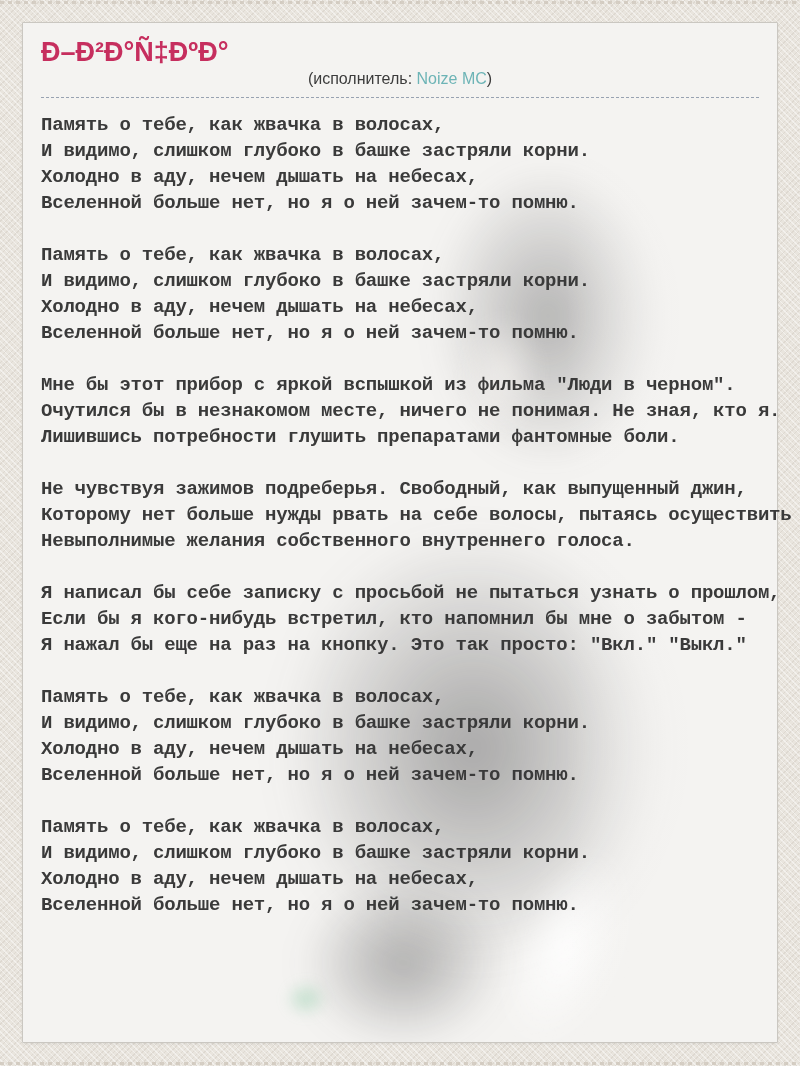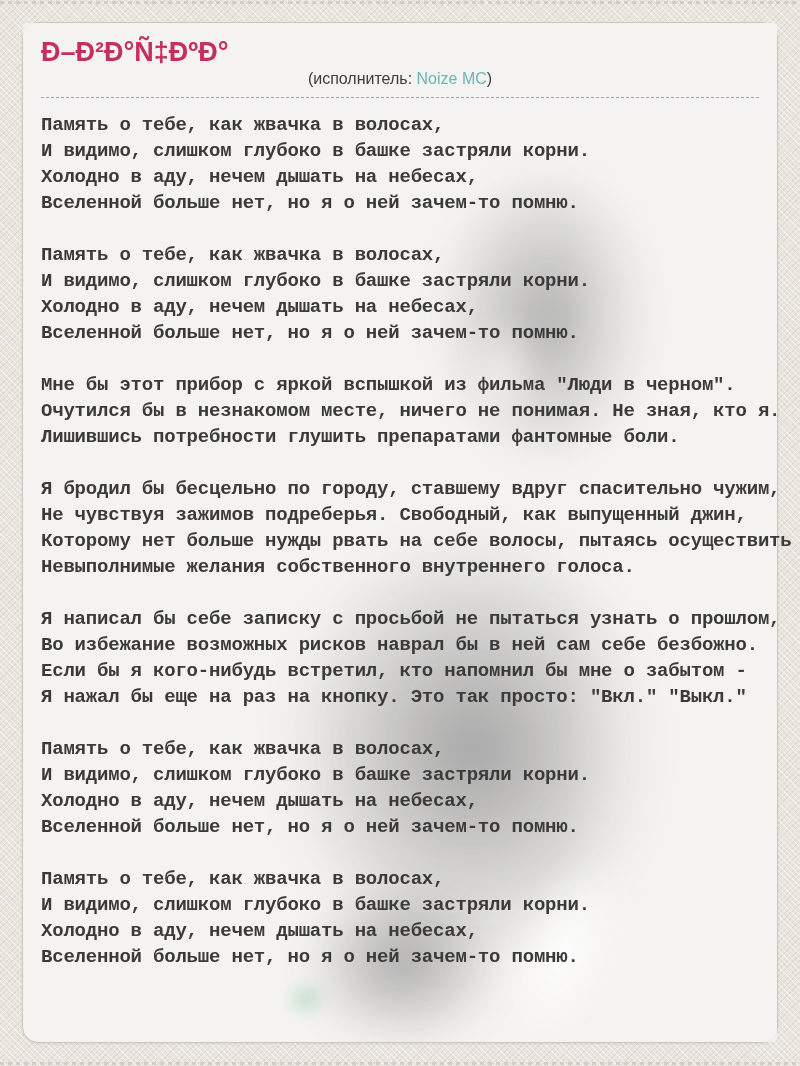--- a/index.html
+++ b/index.html
@@ -23,21 +23,21 @@
     position:absolute;left:0;width:800px;height:3px;
     background:repeating-linear-gradient(90deg, #cfc7bc 0 4px, transparent 4px 8px);
     opacity:.8;
   }
   .edge-dashes.top{top:1px;}
   .edge-dashes.bottom{bottom:1px;}
 
   .card{
     position:absolute;left:22px;top:22px;width:756px;height:1021px;
     background:var(--card-bg);
-    border:1px solid #cac7c1;border-radius:16px;
+    border:1px solid #cac7c1;border-radius:1px;
     box-shadow:0 1px 3px rgba(0,0,0,.07);
     padding:14px 18px 0 18px;
   }
   
   .photo{position:absolute;inset:0;overflow:hidden;border-radius:4px;pointer-events:none;}
   .photo div{position:absolute;}
   .ph-hood{left:370px;top:88px;width:310px;height:410px;
     background:radial-gradient(closest-side, rgba(78,78,80,.38), rgba(78,78,80,0) 74%);
     filter:blur(14px);}
   .ph-face{left:416px;top:262px;width:125px;height:180px;
@@ -116,28 +116,26 @@
           <div class="lyric-line">И видимо, слишком глубоко в башке застряли корни.</div>
           <div class="lyric-line">Холодно в аду, нечем дышать на небесах,</div>
           <div class="lyric-line">Вселенной больше нет, но я о ней зачем-то помню.</div>
         </div>
         <div class="stanza">
           <div class="lyric-line">Мне бы этот прибор с яркой вспышкой из фильма "Люди в черном".</div>
           <div class="lyric-line">Очутился бы в незнакомом месте, ничего не понимая. Не зная, кто я.</div>
           <div class="lyric-line">Лишившись потребности глушить препаратами фантомные боли.</div>
         </div>
         <div class="stanza">
-          <div class="lyric-line">Я бродил бы бесцельно по городу, ставшему вдруг спасительно чужим,</div>
           <div class="lyric-line">Не чувствуя зажимов подреберья. Свободный, как выпущенный джин,</div>
           <div class="lyric-line">Которому нет больше нужды рвать на себе волосы, пытаясь осуществить</div>
           <div class="lyric-line">Невыполнимые желания собственного внутреннего голоса.</div>
         </div>
         <div class="stanza">
           <div class="lyric-line">Я написал бы себе записку с просьбой не пытаться узнать о прошлом,</div>
-          <div class="lyric-line">Во избежание возможных рисков наврал бы в ней сам себе безбожно.</div>
           <div class="lyric-line">Если бы я кого-нибудь встретил, кто напомнил бы мне о забытом -</div>
           <div class="lyric-line">Я нажал бы еще на раз на кнопку. Это так просто: "Вкл." "Выкл."</div>
         </div>
         <div class="stanza">
           <div class="lyric-line">Память о тебе, как жвачка в волосах,</div>
           <div class="lyric-line">И видимо, слишком глубоко в башке застряли корни.</div>
           <div class="lyric-line">Холодно в аду, нечем дышать на небесах,</div>
           <div class="lyric-line">Вселенной больше нет, но я о ней зачем-то помню.</div>
         </div>
         <div class="stanza">

